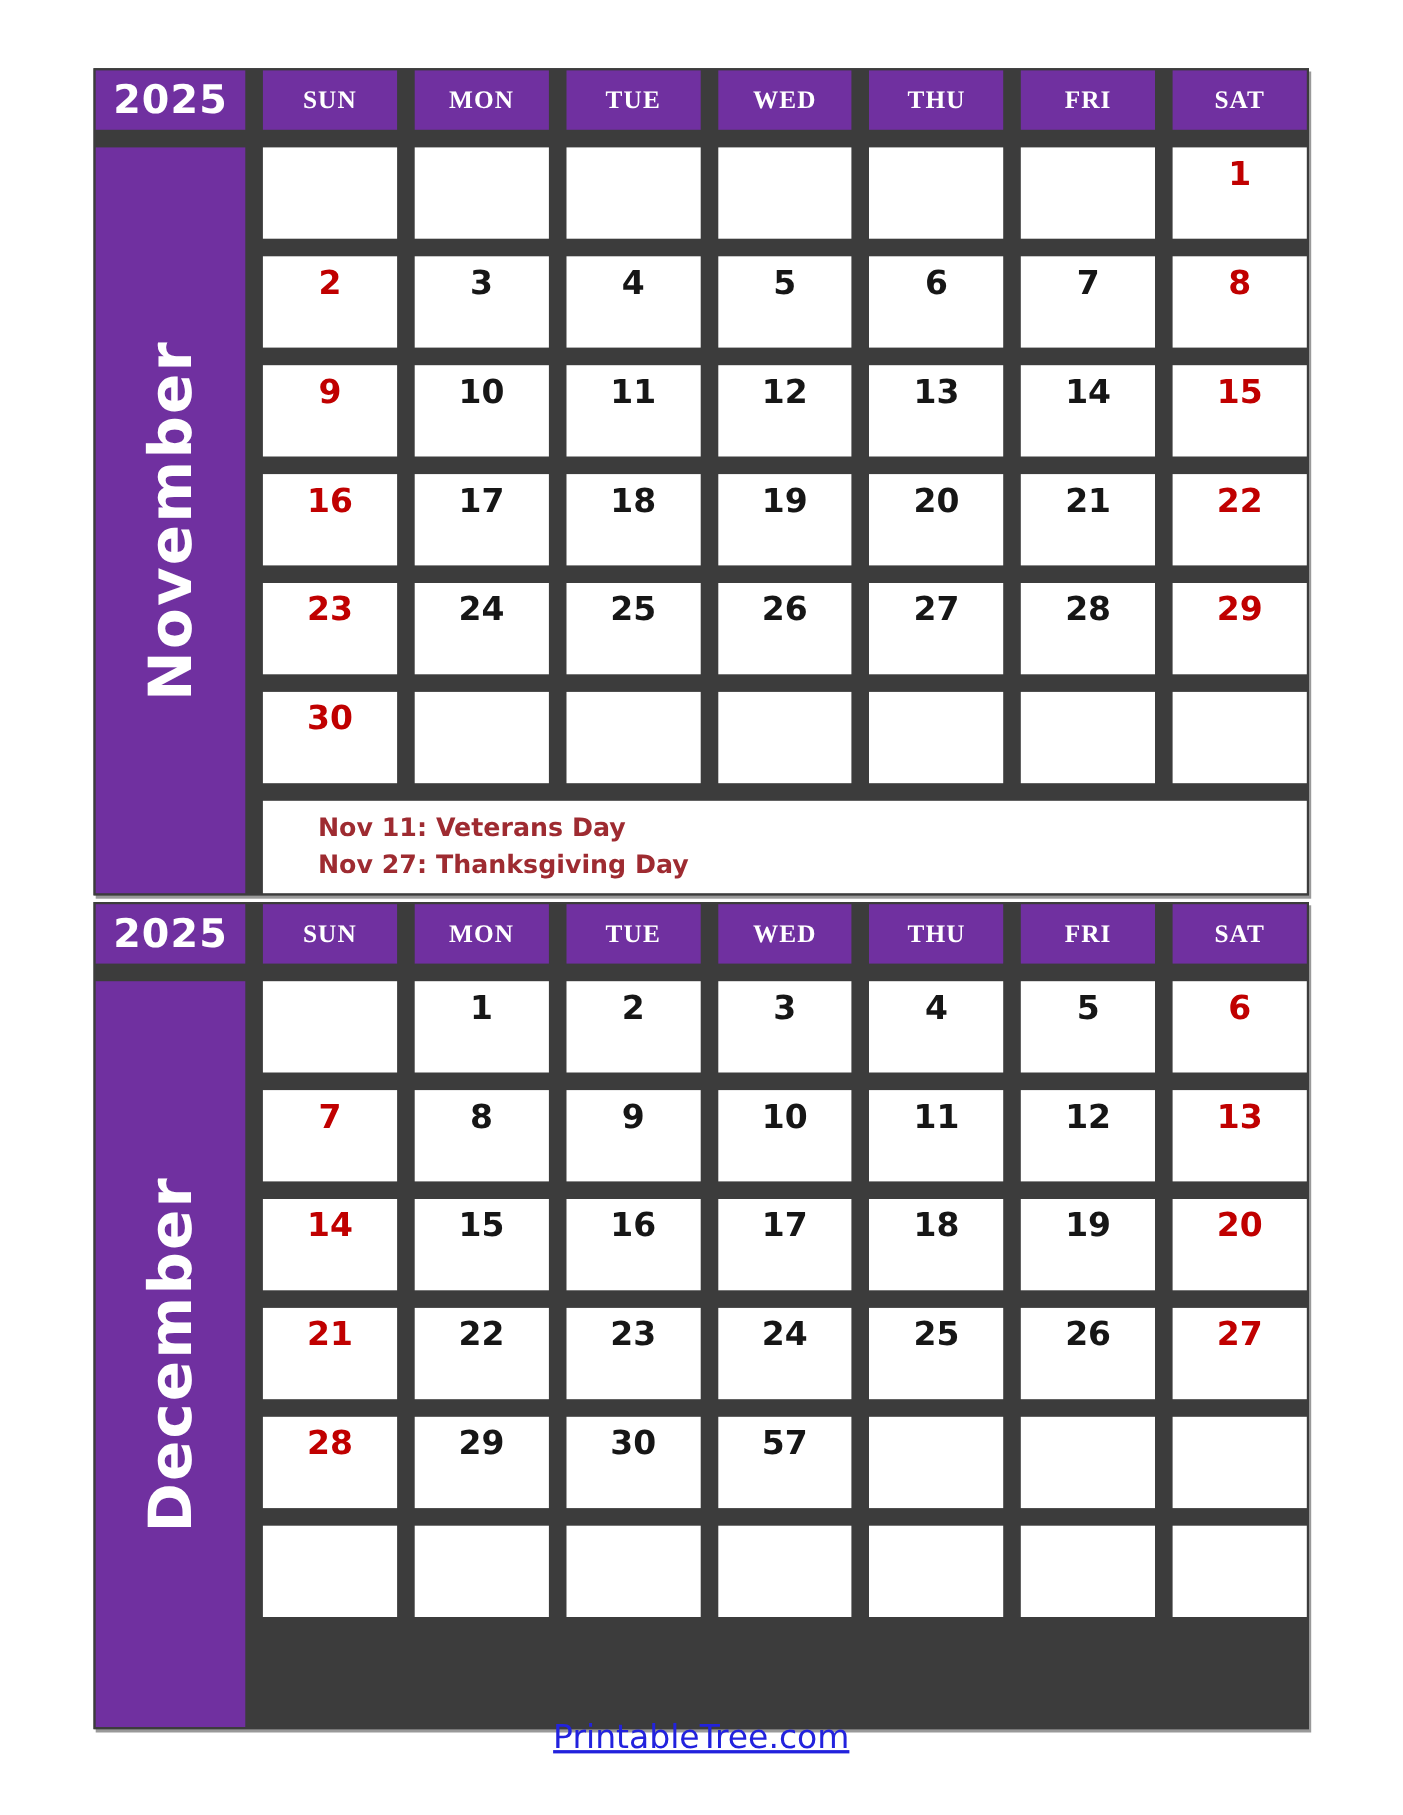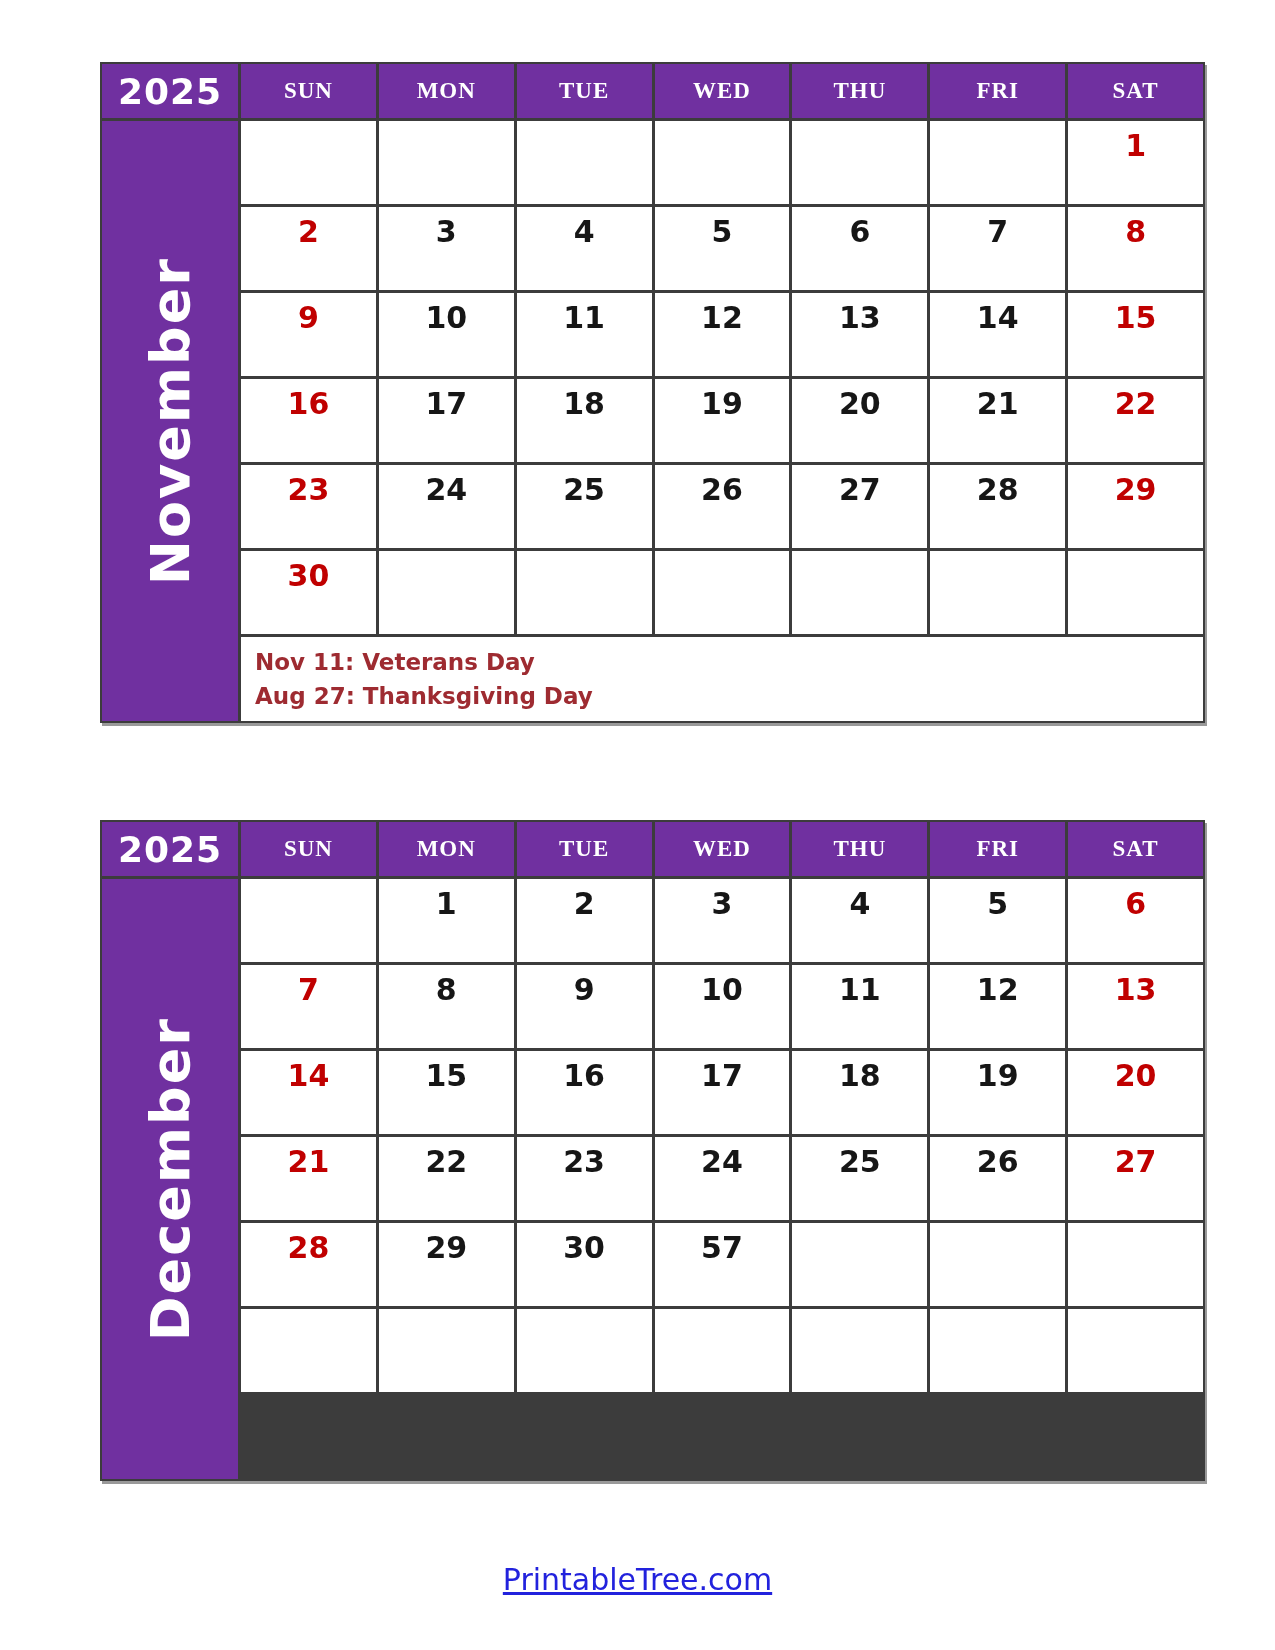--- a/index.html
+++ b/index.html
@@ -10,26 +10,26 @@
   }
   #page {
     position: relative;
     width: 1275px;
     height: 1650px;
     background: #ffffff;
     overflow: hidden;
   }
   .calendar {
     position: absolute;
-    left: 100px;
+    left: 85px;
     width: 1101px;
     display: grid;
     grid-template-columns: 136px repeat(7, 1fr);
     grid-template-rows: 54px repeat(6, 83px) 84px;
-    gap: 3px;
+    gap: 16px;
     background: #3c3c3c;            
     border: 2px solid #3c3c3c;
     box-shadow: 2px 3px 0 #999999;
   }
   #calendar-november { top: 62px; }
   #calendar-december { top: 820px; }
 
   .cell { background: #ffffff; }
 
   .year-cell {
@@ -81,20 +81,21 @@
   .holiday-cell {
     grid-column: 2 / span 7;
     padding: 8px 14px;
     text-align: left;
   }
   .holiday-line {
     color: #9E2B31;
     font-weight: bold;
     font-size: 23px;
     line-height: 34px;
+    margin-left: 36px;
   }
   #footer {
     position: absolute;
     left: 0;
     top: 1562px;
     width: 1275px;
     text-align: center;
   }
   #footer-link {
     color: #2222DD;
@@ -158,21 +159,21 @@
       <div class="cell date-cell weekend">29</div>
       <div class="cell date-cell weekend">30</div>
       <div class="cell date-cell"></div>
       <div class="cell date-cell"></div>
       <div class="cell date-cell"></div>
       <div class="cell date-cell"></div>
       <div class="cell date-cell"></div>
       <div class="cell date-cell weekend"></div>
       <div class="cell holiday-cell">
         <div class="holiday-line">Nov 11: Veterans Day</div>
-        <div class="holiday-line">Aug 27: Thanksgiving Day</div>
+        <div class="holiday-line">Nov 27: Thanksgiving Day</div>
       </div>
     </section>
 
   <section id="calendar-december" class="calendar">
       <div class="cell year-cell">2025</div>
       <div class="cell day-header">SUN</div>
       <div class="cell day-header">MON</div>
       <div class="cell day-header">TUE</div>
       <div class="cell day-header">WED</div>
       <div class="cell day-header">THU</div>

